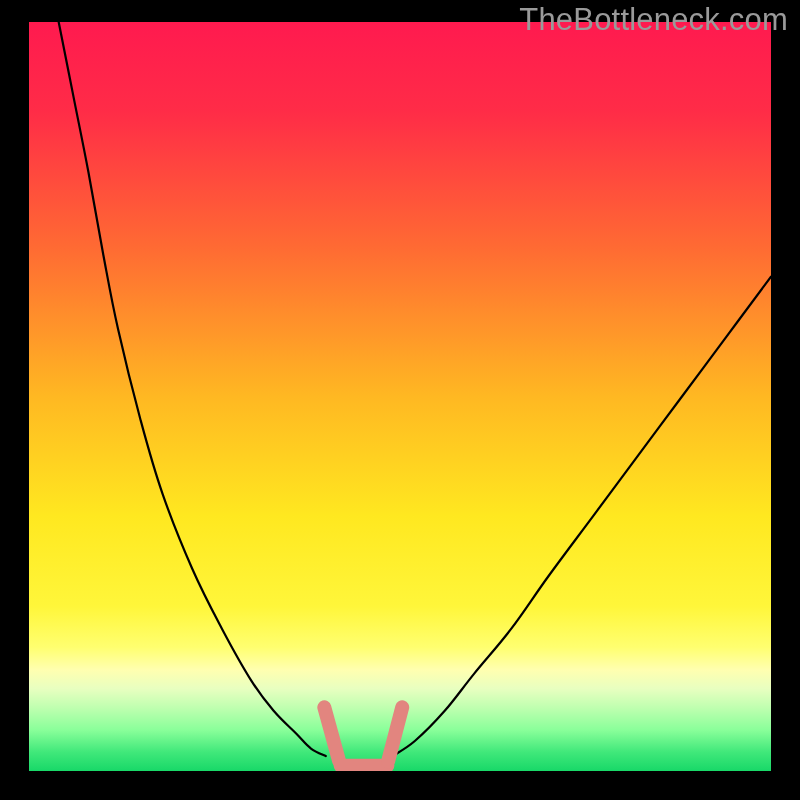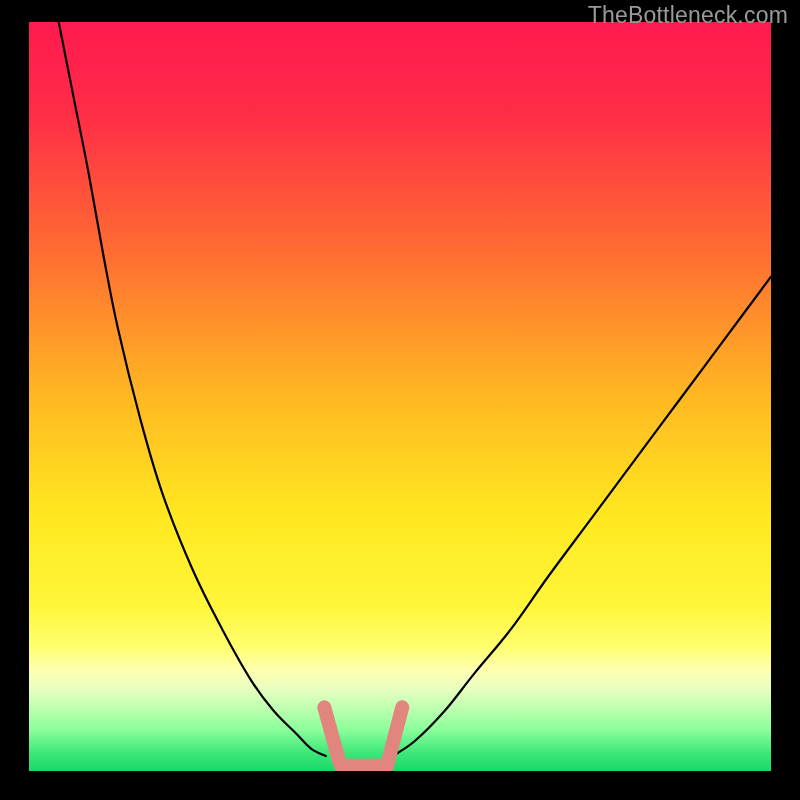--- a/index.html
+++ b/index.html
@@ -33,21 +33,21 @@
   }
   .curve {
     position: absolute;
     inset: 0;
   }
   .watermark {
     position: absolute;
     top: 2px;
     right: 12px;
     color: #9a9a9a;
-    font-size: 23px;
+    font-size: 31px;
     letter-spacing: 0.2px;
     font-weight: 400;
     user-select: none;
   }
 </style>
 </head>
 <body>
 
 <div class="frame">
 

